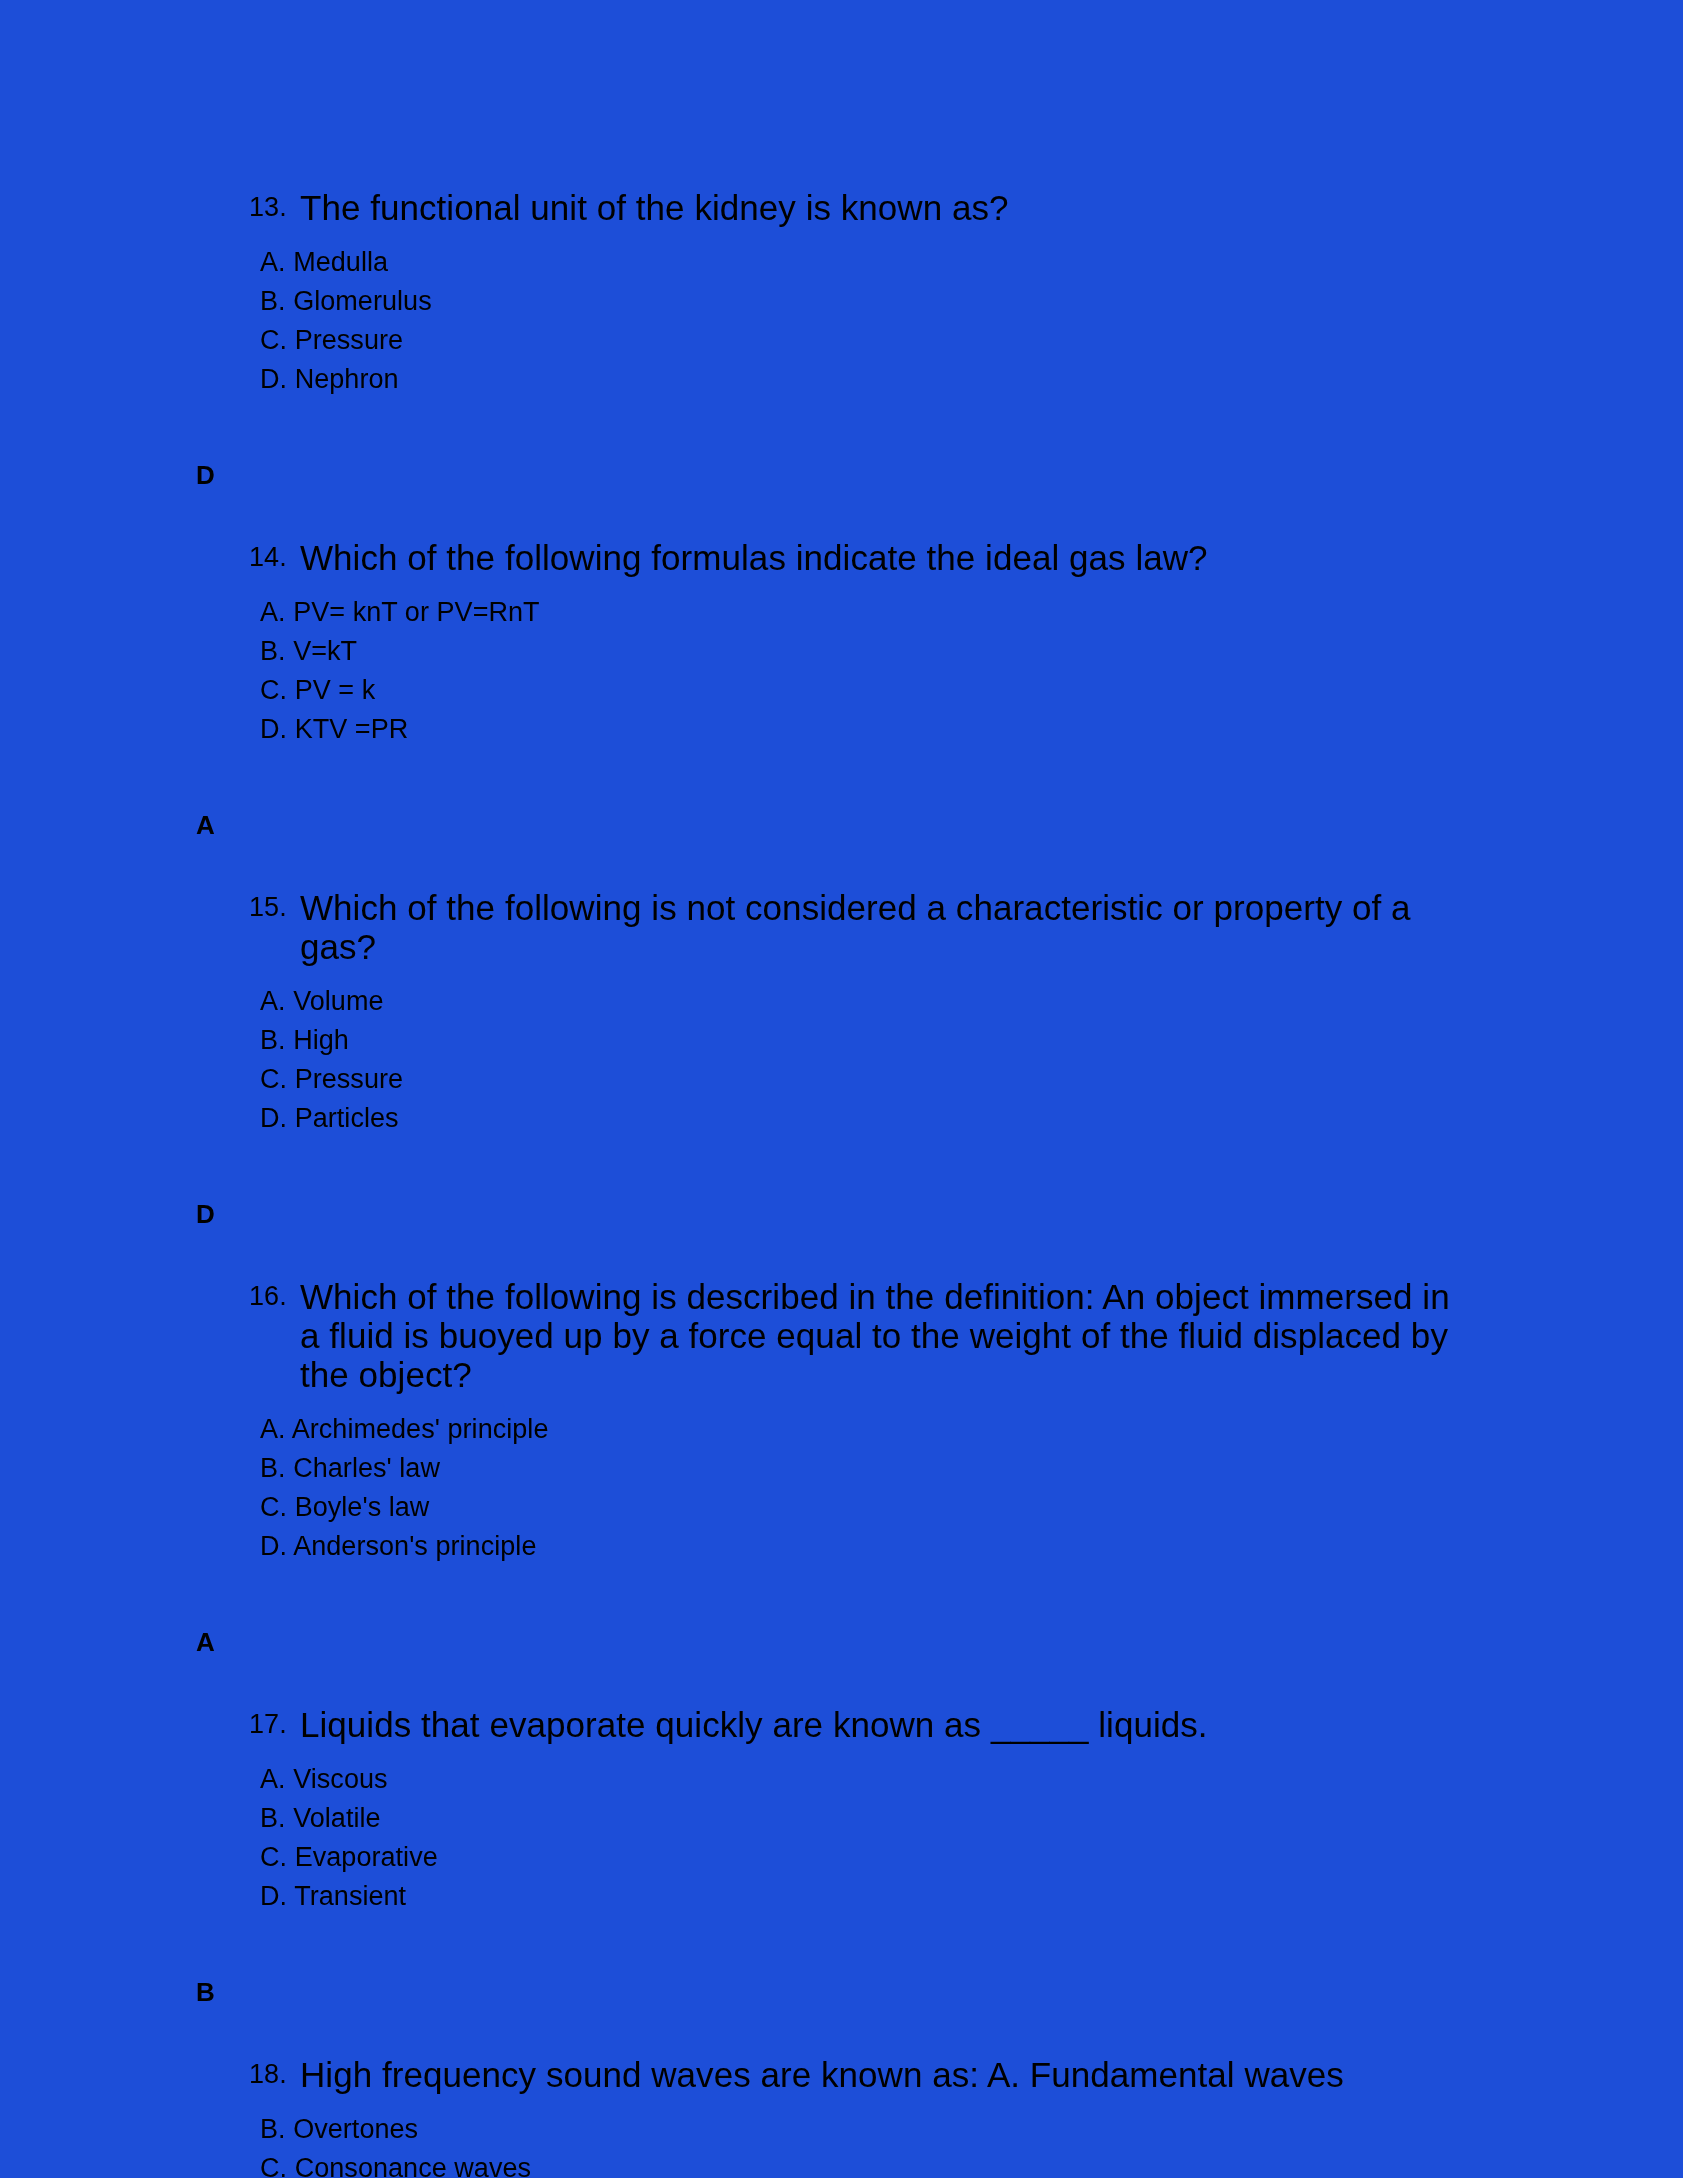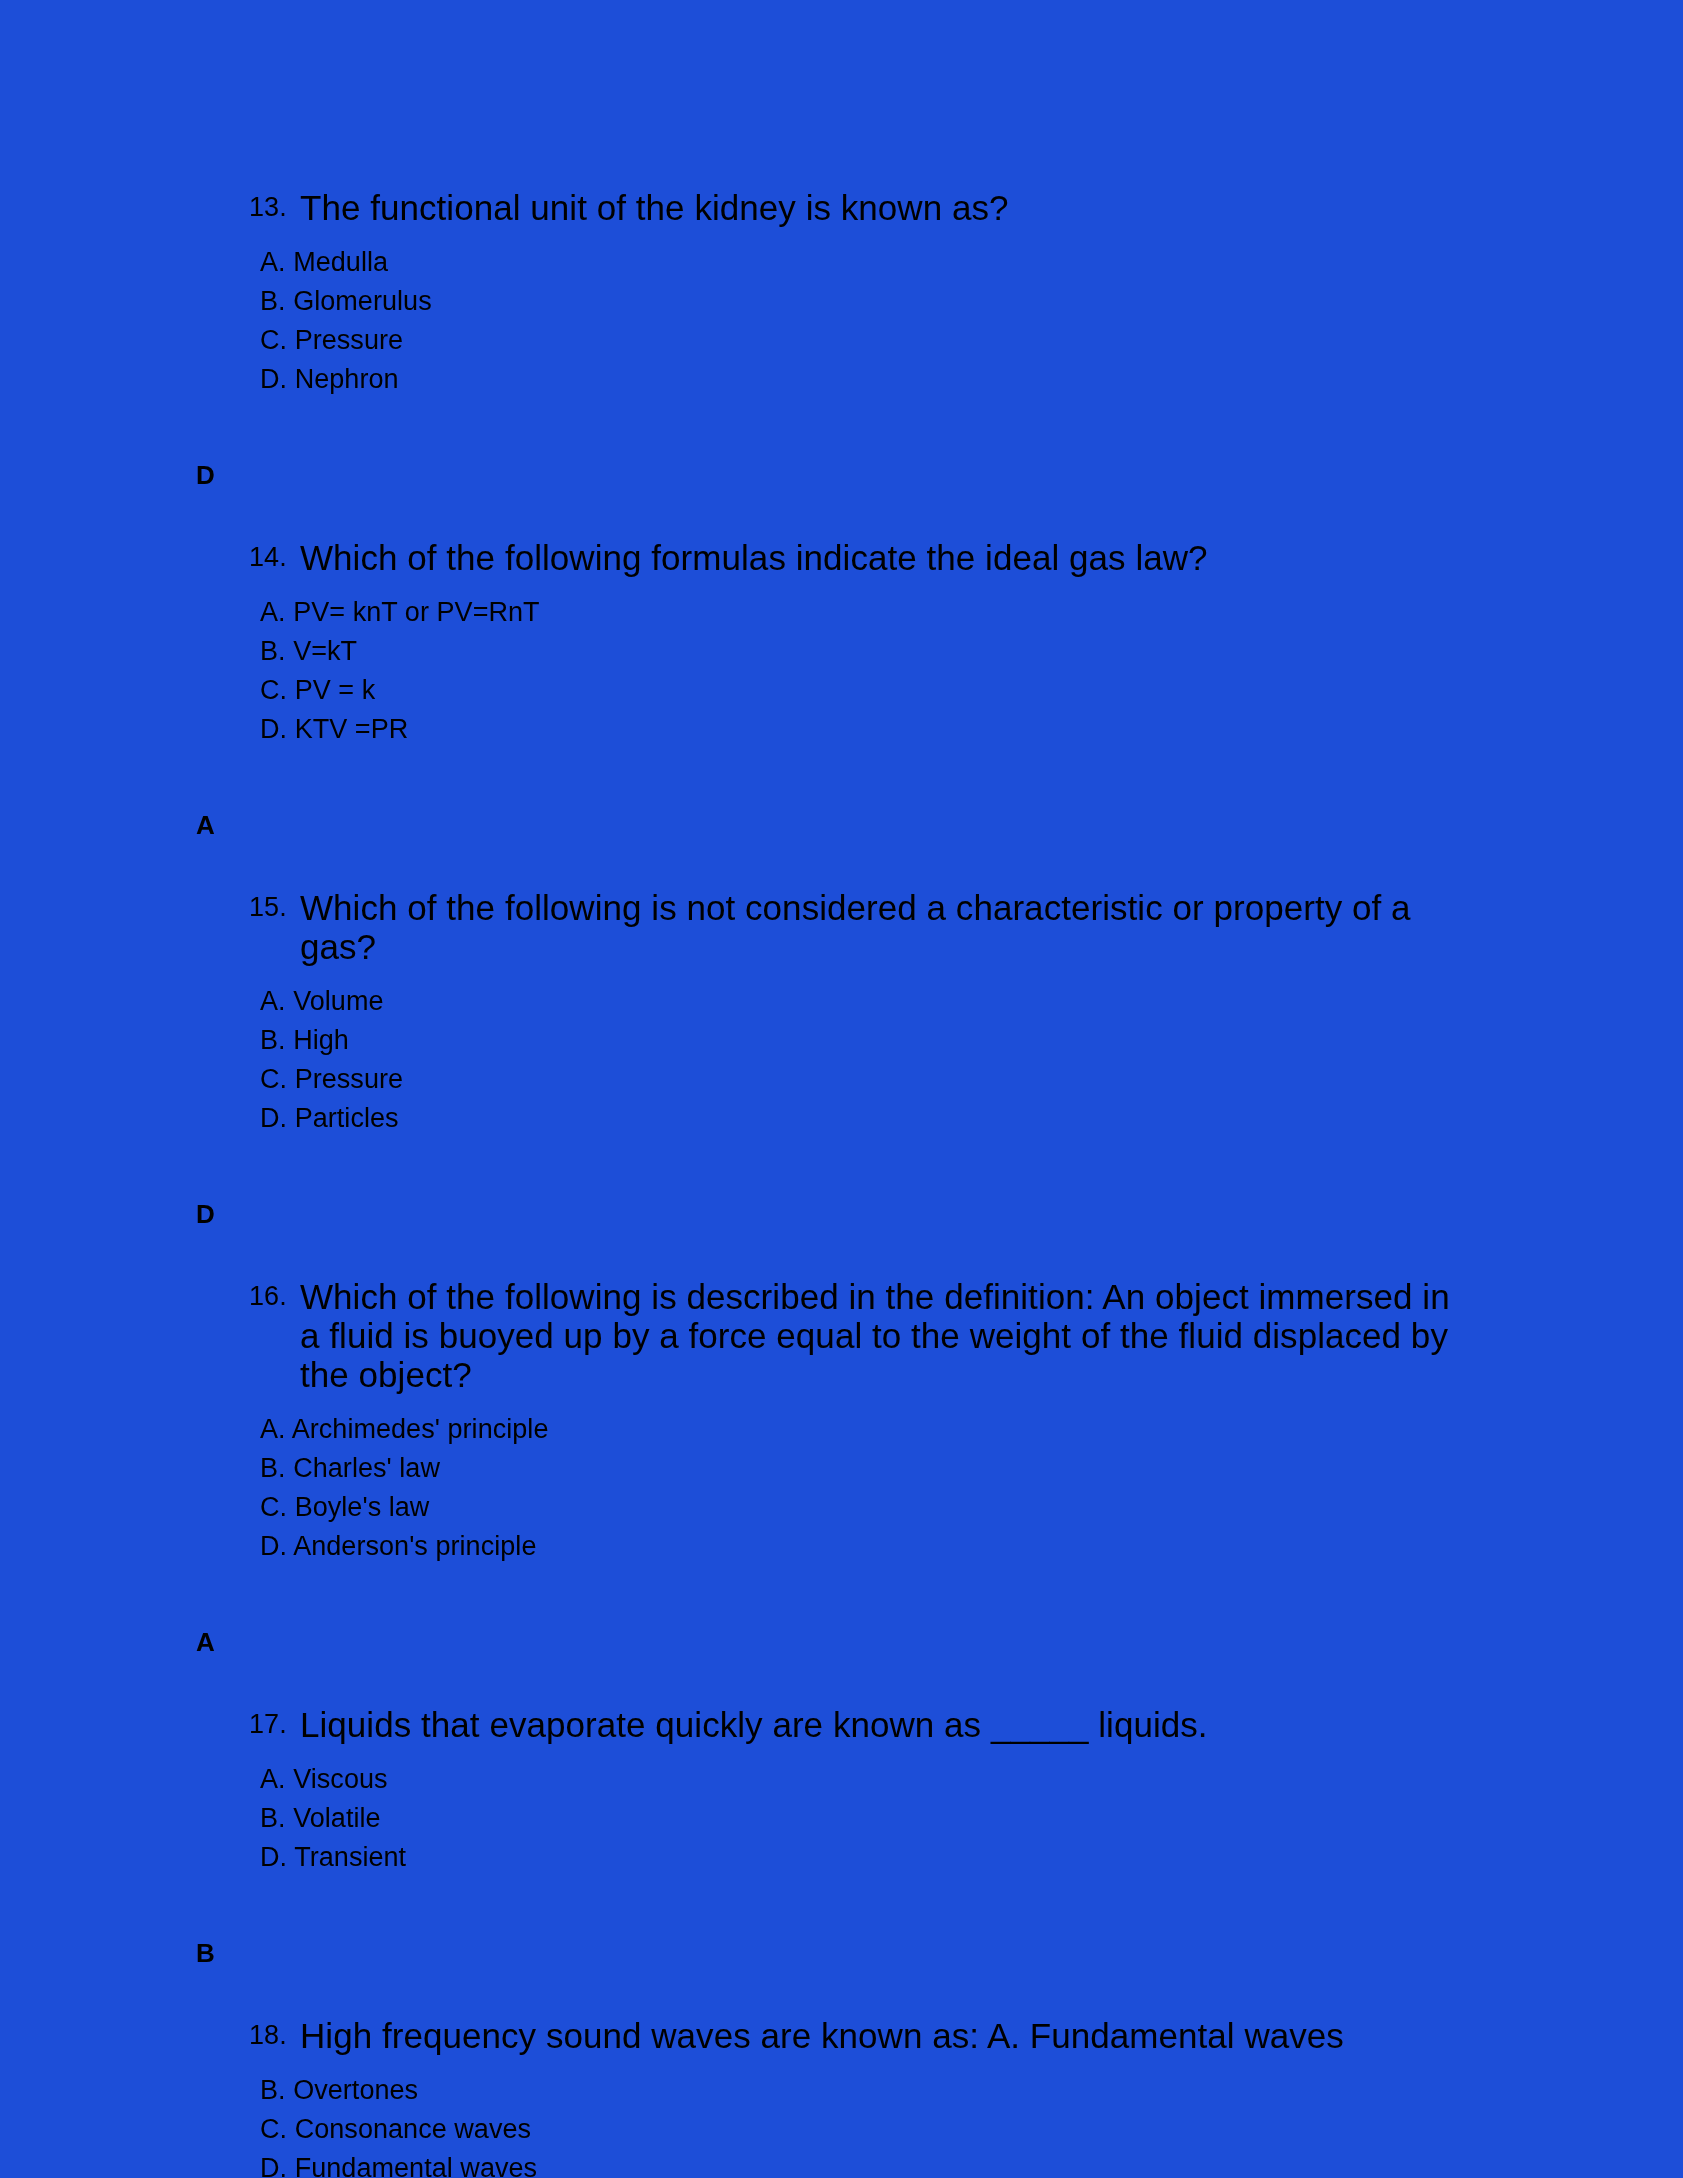--- a/index.html
+++ b/index.html
@@ -150,20 +150,21 @@
       <div class="answer-key">A</div>
       <div class="gap-after-answer"></div>
       <div class="question-block">
         <div class="question-row">
           <div class="q-number">17.</div>
           <div class="q-text">Liquids that evaporate quickly are known as _____ liquids.</div>
         </div>
         <ul class="options">
           <li class="option">A. Viscous</li>
           <li class="option">B. Volatile</li>
+          <li class="option">C. Evaporative</li>
           <li class="option">D. Transient</li>
         </ul>
       </div>
       <div class="gap-before-answer"></div>
       <div class="answer-key">B</div>
       <div class="gap-after-answer"></div>
       <div class="question-block">
         <div class="question-row">
           <div class="q-number">18.</div>
           <div class="q-text">High frequency sound waves are known as: A. Fundamental waves</div>

